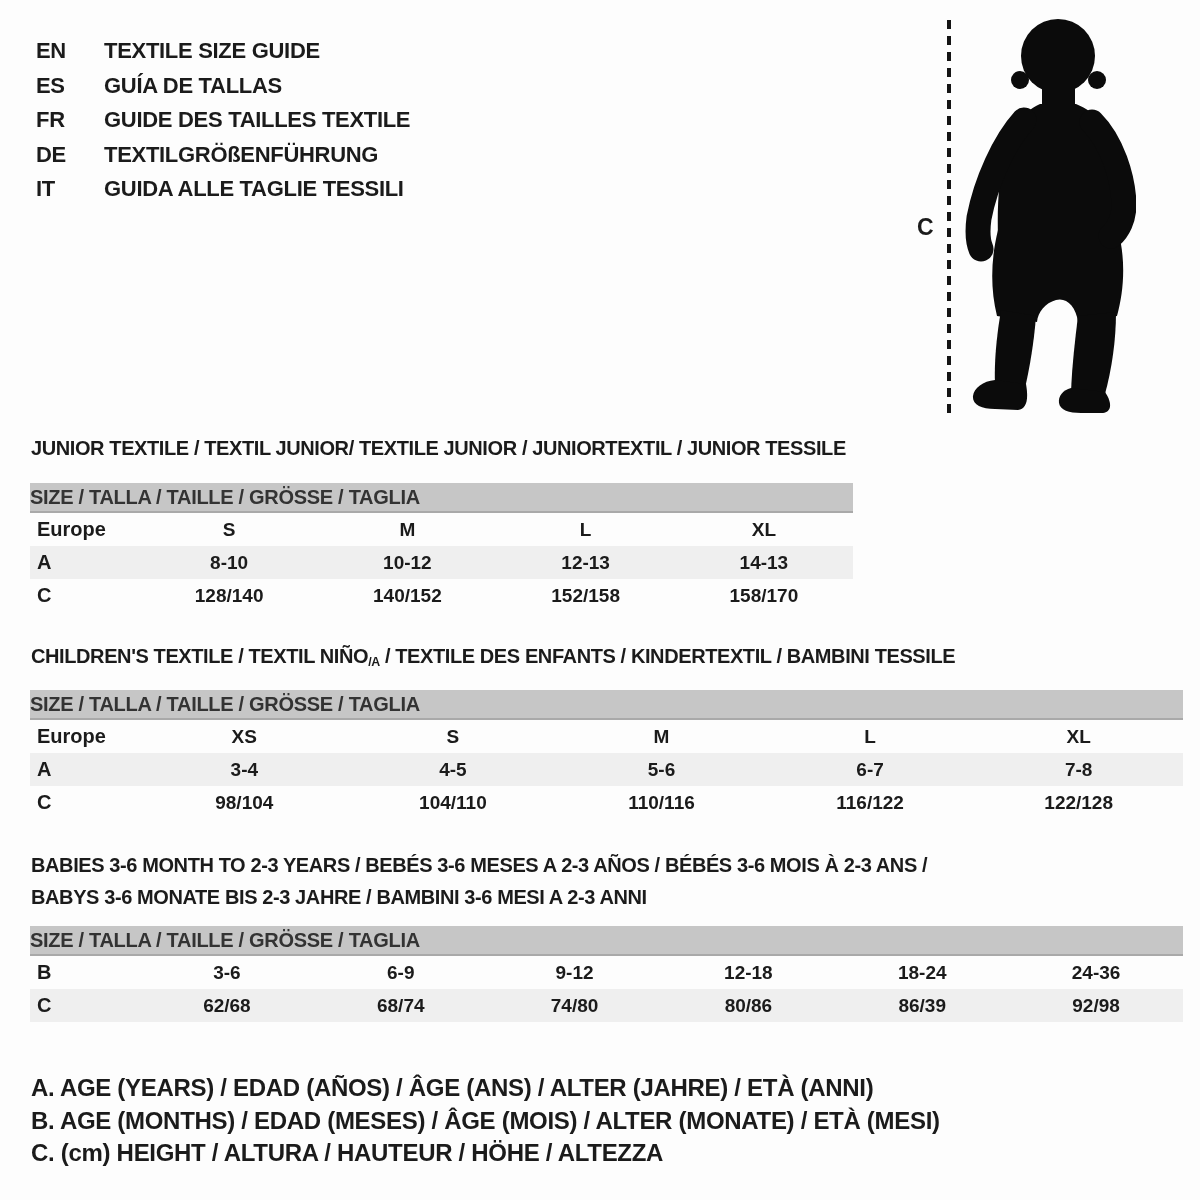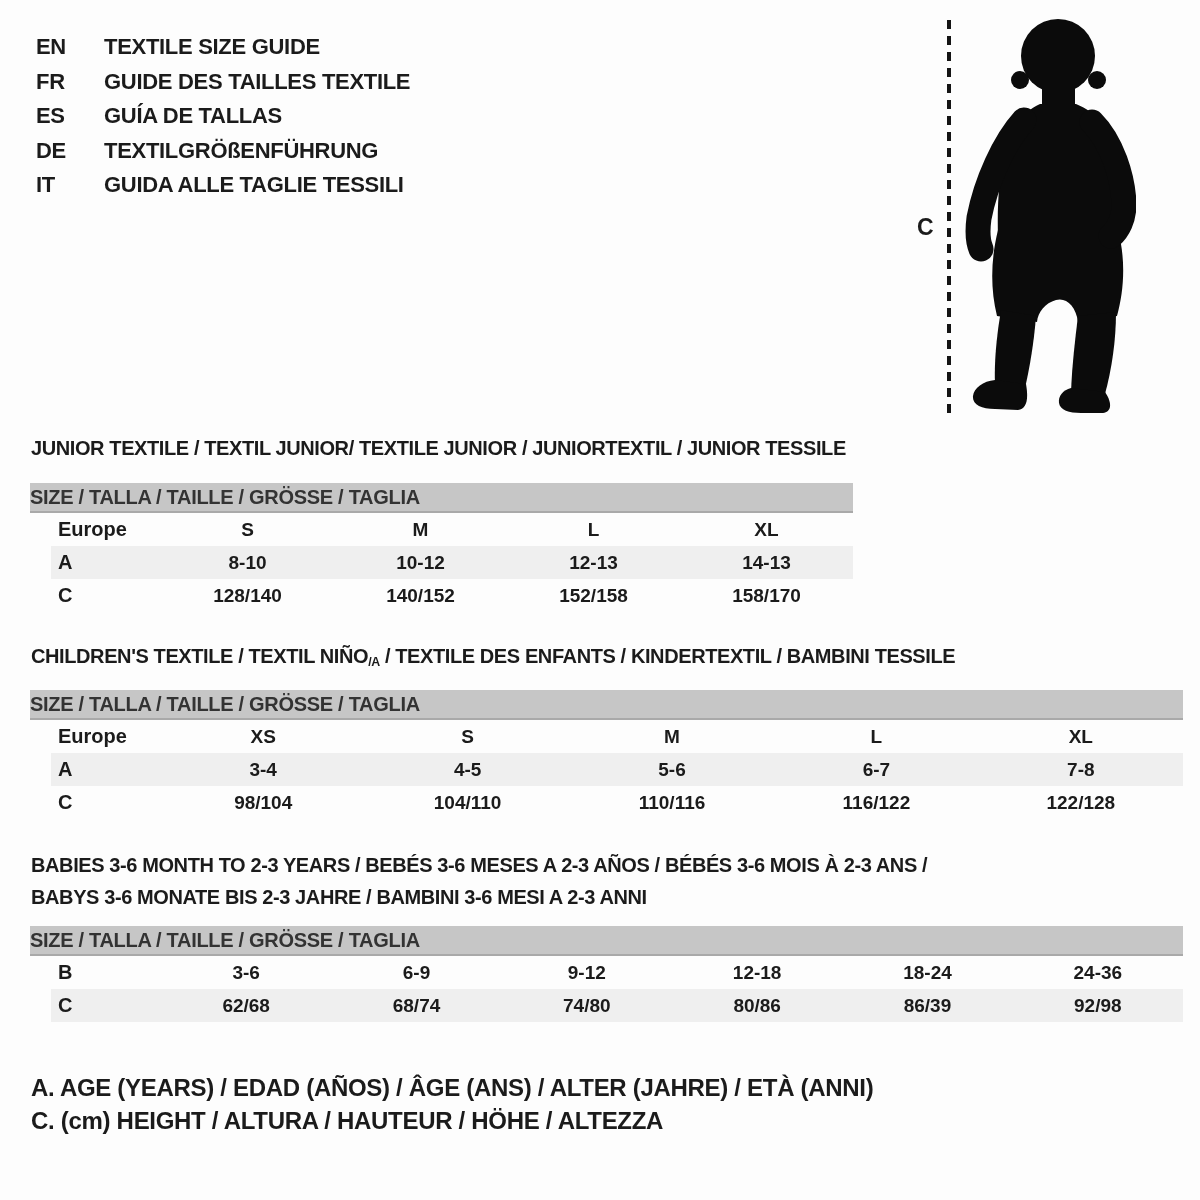--- a/index.html
+++ b/index.html
@@ -8,21 +8,21 @@
   }
   *{margin:0;padding:0;box-sizing:border-box;}
   html,body{background:#fff;}
   .page{
     position:relative;width:1200px;height:1200px;background:var(--bg);
     font-family:"Liberation Sans","DejaVu Sans",sans-serif;font-weight:bold;
     color:var(--ink);overflow:hidden;
   }
   
   .lang-block{position:absolute;left:36px;top:34px;}
-  .lang-row{display:flex;height:34.5px;align-items:flex-start;font-size:22px;letter-spacing:-0.3px;}
+  .lang-row{display:flex;height:34.5px;align-items:center;font-size:22px;letter-spacing:-0.3px;}
   .lang-code{width:68px;}
   .lang-label{white-space:nowrap;}
   
   .dash-line{
     position:absolute;left:947px;top:20px;width:4px;height:396px;
     background-image:repeating-linear-gradient(to bottom,#141414 0 9px,transparent 9px 16px);
   }
   .c-label{position:absolute;left:917px;top:214px;font-size:23px;}
   .figure-svg{position:absolute;left:964px;top:14px;width:172px;height:400px;}
   
@@ -34,45 +34,45 @@
   
   .size-table{position:absolute;}
   .table-junior{left:30px;top:483px;width:823px;}
   .table-children{left:30px;top:690px;width:1153px;}
   .table-babies{left:30px;top:926px;width:1153px;}
   .size-bar{
     height:30px;background:var(--bar-bg);border-bottom:2px solid var(--bar-edge);
     color:var(--bar-text);font-size:20px;line-height:28px;padding-left:0;
     letter-spacing:-0.3px;white-space:nowrap;
   }
-  .t-row{display:flex;height:33px;align-items:center;font-size:19px;margin-left:21px;}
+  .t-row{display:flex;height:33px;align-items:center;font-size:19px;}
   .t-row.shaded{background:var(--stripe);}
   .t-label{width:110px;padding-left:7px;font-size:20px;flex:none;}
   .t-cell{flex:1;text-align:center;}
   
   .legend{position:absolute;left:31px;top:1074px;font-size:24px;letter-spacing:-0.3px;}
   .legend-line{height:32.5px;white-space:nowrap;}
 </style>
 </head>
 <body>
 
 <div class="page" style="--bg: #fdfdfd; --ink: #1b1b1b; --bar-bg: #c6c6c6; --bar-edge: #a9a9a9; --bar-text: #333333; --stripe: #efefef;">
 
   <div class="lang-block">
       <div class="lang-row">
         <span class="lang-code">EN</span>
         <span class="lang-label">TEXTILE SIZE GUIDE</span>
       </div>
       <div class="lang-row">
+        <span class="lang-code">ES</span>
+        <span class="lang-label">GUÍA DE TALLAS</span>
+      </div>
+      <div class="lang-row">
         <span class="lang-code">FR</span>
         <span class="lang-label">GUIDE DES TAILLES TEXTILE</span>
-      </div>
-      <div class="lang-row">
-        <span class="lang-code">ES</span>
-        <span class="lang-label">GUÍA DE TALLAS</span>
       </div>
       <div class="lang-row">
         <span class="lang-code">DE</span>
         <span class="lang-label">TEXTILGRÖßENFÜHRUNG</span>
       </div>
       <div class="lang-row">
         <span class="lang-code">IT</span>
         <span class="lang-label">GUIDA ALLE TAGLIE TESSILI</span>
       </div>
     </div>
@@ -183,16 +183,17 @@
           <div class="t-cell">74/80</div>
           <div class="t-cell">80/86</div>
           <div class="t-cell">86/39</div>
           <div class="t-cell">92/98</div>
         </div>
       </div>
   </div>
 
   <div class="legend">
       <div class="legend-line">A. AGE (YEARS) / EDAD (AÑOS) / ÂGE (ANS) / ALTER (JAHRE) / ETÀ (ANNI)</div>
+      <div class="legend-line">B. AGE (MONTHS) / EDAD (MESES) / ÂGE (MOIS) / ALTER (MONATE) / ETÀ (MESI)</div>
       <div class="legend-line">C. (cm) HEIGHT / ALTURA / HAUTEUR / HÖHE / ALTEZZA</div>
     </div>
 
 </div>
 
 </body></html>

